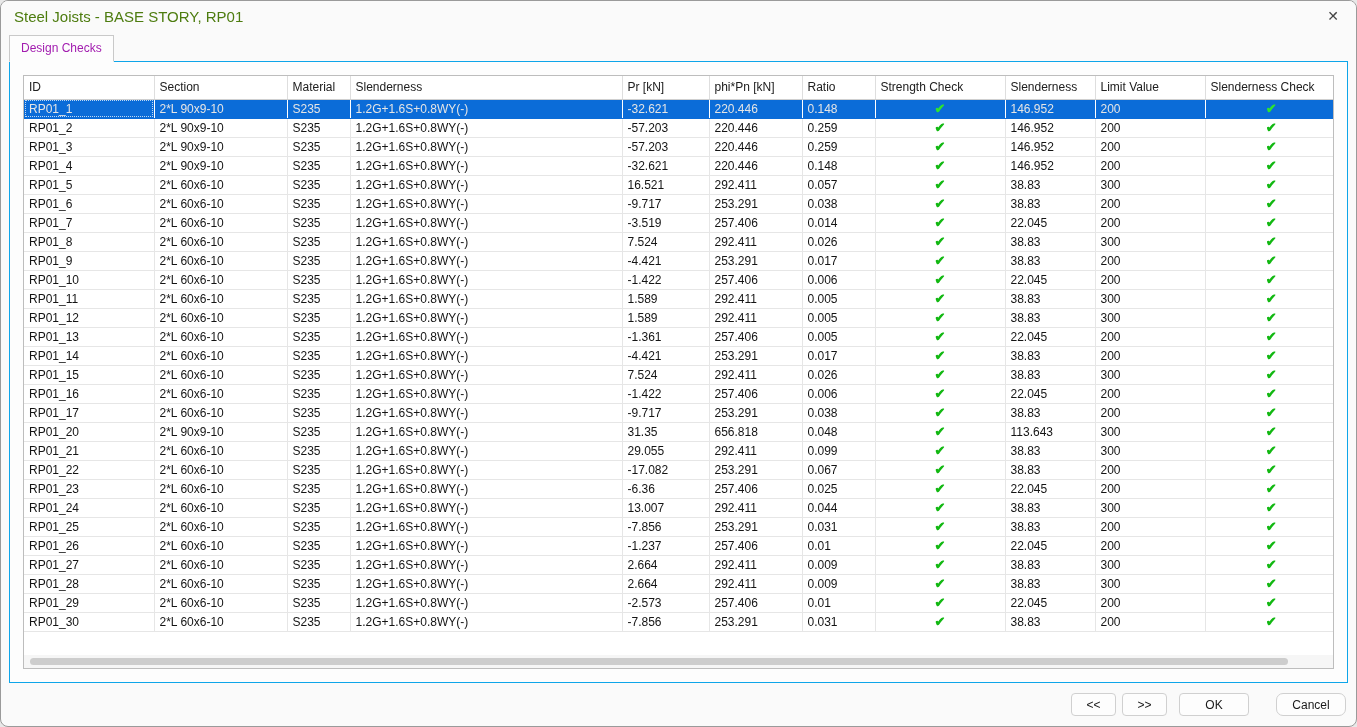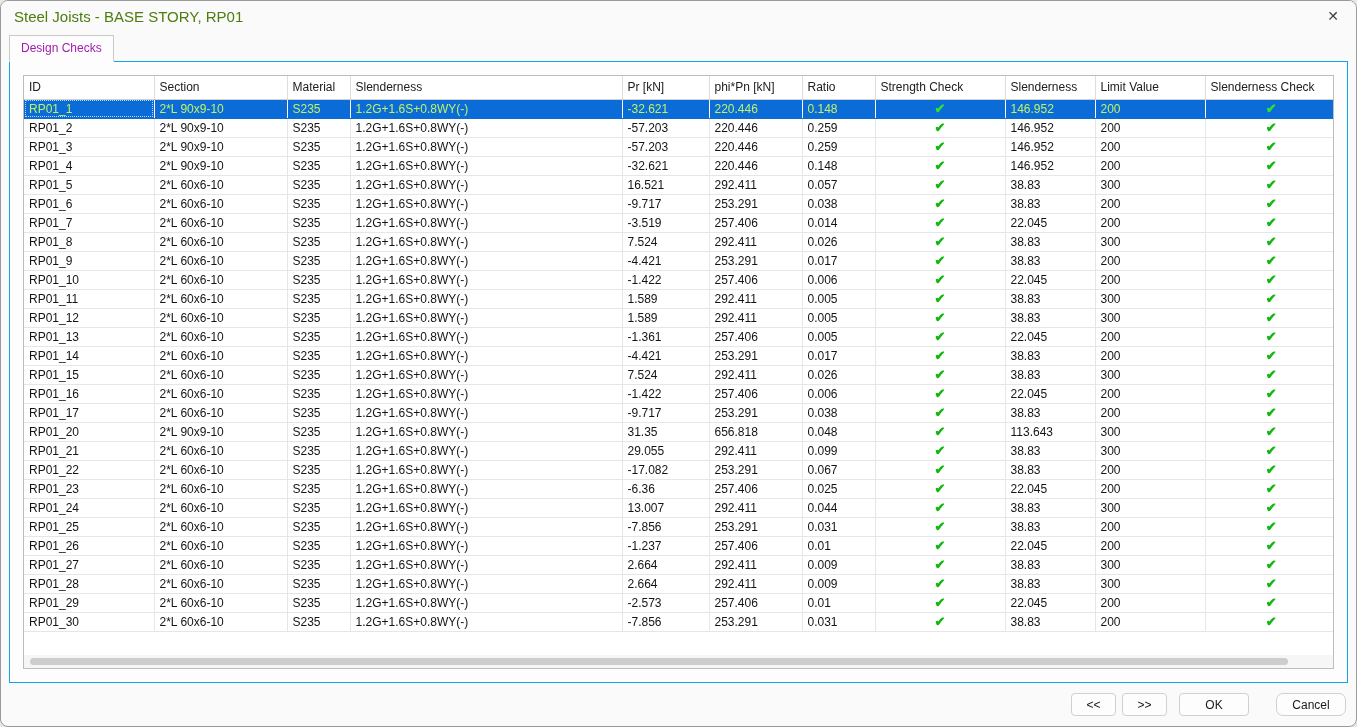--- a/index.html
+++ b/index.html
@@ -108,21 +108,21 @@
 
   td.check {
     text-align: center;
     color: var(--check-green, #12b812);
     font-weight: bold;
     font-size: 13px;
   }
 
   tr.selected td {
     background: var(--sel-blue, #0b6cd8);
-    color: #bef264;
+    color: #e5e5e5;
     border-right-color: rgba(255,255,255,0.25);
     border-bottom-color: var(--sel-blue, #0b6cd8);
   }
   tr.selected td.check { color: #2ee52e; }
   tr.selected td:first-child { outline: 1px dotted #bcd8f5; outline-offset: -2px; }
 
   
   .hscroll {
     flex: 0 0 13px;
     background: #f6f6f6;

